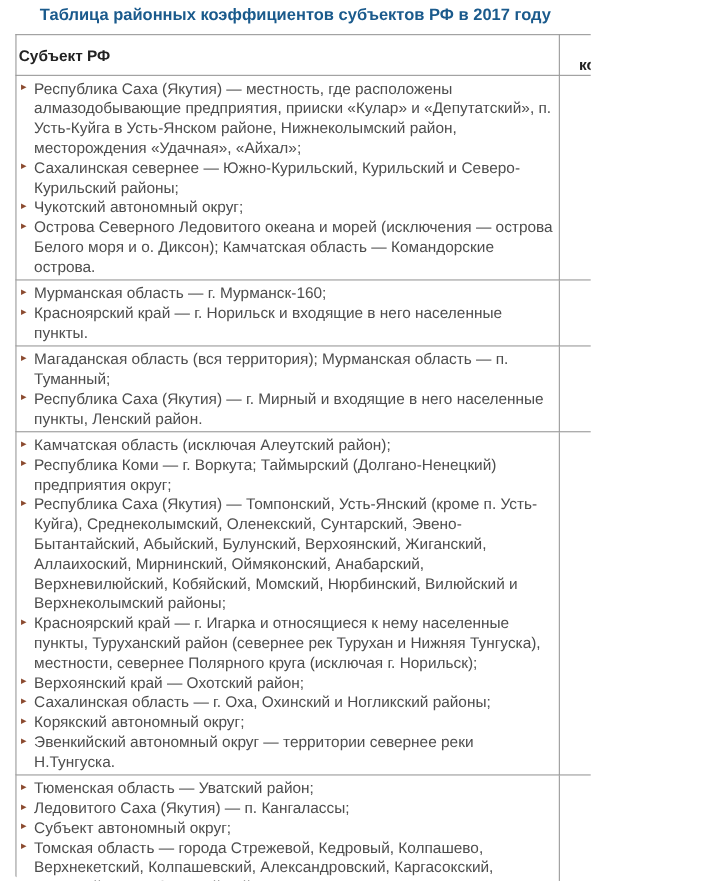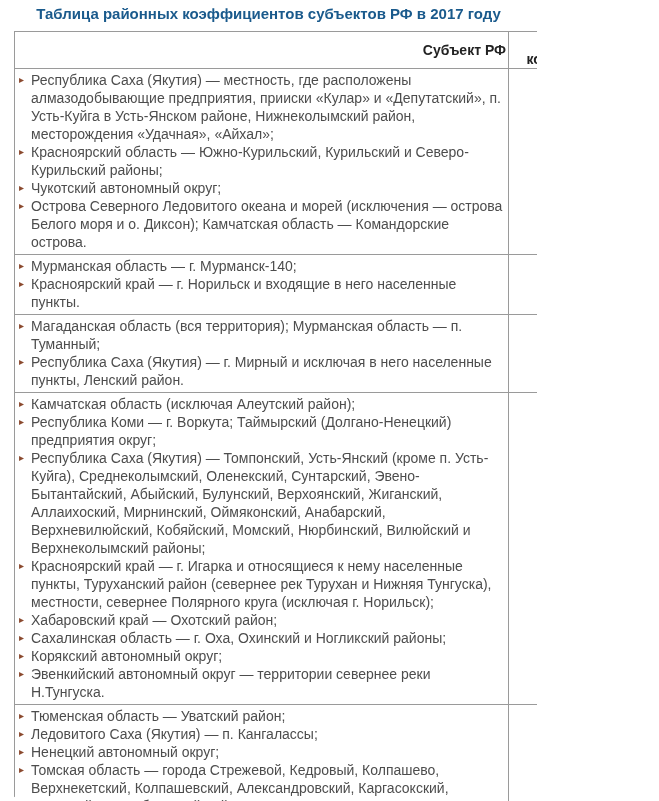--- a/index.html
+++ b/index.html
@@ -34,21 +34,21 @@
     table-layout: fixed;
     border: 1px solid var(--c-border-outer);
   }
   table.coef-table th, table.coef-table td {
     border: 1px solid var(--c-border-inner);
     font-size: 14px;
     line-height: 18px;
   }
   th.col-subject {
     width: 494px;
-    text-align: right;
+    text-align: left;
     font-weight: bold;
     color: var(--c-header-text);
     height: 36px;
     vertical-align: middle;
     padding: 0 2px;
   }
   th.col-value {
     width: 137px;
     text-align: center;
     font-weight: bold;
@@ -90,57 +90,57 @@
     <thead>
       <tr>
         <th class="col-subject">Субъект РФ</th>
         <th class="col-value">Величина коэффициента</th>
       </tr>
     </thead>
     <tbody id="table-body">
         <tr>
           <td class="subject-cell">
             <div class="item"><span class="bullet">▸</span><span class="item-text">Республика Саха (Якутия) — местность, где расположены алмазодобывающие предприятия, прииски «Кулар» и «Депутатский», п. Усть-Куйга в Усть-Янском районе, Нижнеколымский район, месторождения «Удачная», «Айхал»;</span></div>
-            <div class="item"><span class="bullet">▸</span><span class="item-text">Красноярский область — Южно-Курильский, Курильский и Северо-Курильский районы;</span></div>
+            <div class="item"><span class="bullet">▸</span><span class="item-text">Сахалинская севернее — Южно-Курильский, Курильский и Северо-Курильский районы;</span></div>
             <div class="item"><span class="bullet">▸</span><span class="item-text">Чукотский автономный округ;</span></div>
             <div class="item"><span class="bullet">▸</span><span class="item-text">Острова Северного Ледовитого океана и морей (исключения — острова Белого моря и о. Диксон); Камчатская область — Командорские острова.</span></div>
           </td>
           <td class="value-cell">2,0</td>
         </tr>
         <tr>
           <td class="subject-cell">
-            <div class="item"><span class="bullet">▸</span><span class="item-text">Мурманская область — г. Мурманск-140;</span></div>
+            <div class="item"><span class="bullet">▸</span><span class="item-text">Мурманская область — г. Мурманск-160;</span></div>
             <div class="item"><span class="bullet">▸</span><span class="item-text">Красноярский край — г. Норильск и входящие в него населенные пункты.</span></div>
           </td>
           <td class="value-cell">1,8</td>
         </tr>
         <tr>
           <td class="subject-cell">
             <div class="item"><span class="bullet">▸</span><span class="item-text">Магаданская область (вся территория); Мурманская область — п. Туманный;</span></div>
-            <div class="item"><span class="bullet">▸</span><span class="item-text">Республика Саха (Якутия) — г. Мирный и исключая в него населенные пункты, Ленский район.</span></div>
+            <div class="item"><span class="bullet">▸</span><span class="item-text">Республика Саха (Якутия) — г. Мирный и входящие в него населенные пункты, Ленский район.</span></div>
           </td>
           <td class="value-cell">1,7</td>
         </tr>
         <tr>
           <td class="subject-cell">
             <div class="item"><span class="bullet">▸</span><span class="item-text">Камчатская область (исключая Алеутский район);</span></div>
             <div class="item"><span class="bullet">▸</span><span class="item-text">Республика Коми — г. Воркута; Таймырский (Долгано-Ненецкий) предприятия округ;</span></div>
             <div class="item"><span class="bullet">▸</span><span class="item-text">Республика Саха (Якутия) — Томпонский, Усть-Янский (кроме п. Усть-Куйга), Среднеколымский, Оленекский, Сунтарский, Эвено-Бытантайский, Абыйский, Булунский, Верхоянский, Жиганский, Аллаихоский, Мирнинский, Оймяконский, Анабарский, Верхневилюйский, Кобяйский, Момский, Нюрбинский, Вилюйский и Верхнеколымский районы;</span></div>
             <div class="item"><span class="bullet">▸</span><span class="item-text">Красноярский край — г. Игарка и относящиеся к нему населенные пункты, Туруханский район (севернее рек Турухан и Нижняя Тунгуска), местности, севернее Полярного круга (исключая г. Норильск);</span></div>
-            <div class="item"><span class="bullet">▸</span><span class="item-text">Хабаровский край — Охотский район;</span></div>
+            <div class="item"><span class="bullet">▸</span><span class="item-text">Верхоянский край — Охотский район;</span></div>
             <div class="item"><span class="bullet">▸</span><span class="item-text">Сахалинская область — г. Оха, Охинский и Ногликский районы;</span></div>
             <div class="item"><span class="bullet">▸</span><span class="item-text">Корякский автономный округ;</span></div>
             <div class="item"><span class="bullet">▸</span><span class="item-text">Эвенкийский автономный округ — территории севернее реки Н.Тунгуска.</span></div>
           </td>
           <td class="value-cell">1,3</td>
         </tr>
         <tr class="row-last">
           <td class="subject-cell">
             <div class="item"><span class="bullet">▸</span><span class="item-text">Тюменская область — Уватский район;</span></div>
             <div class="item"><span class="bullet">▸</span><span class="item-text">Ледовитого Саха (Якутия) — п. Кангалассы;</span></div>
-            <div class="item"><span class="bullet">▸</span><span class="item-text">Ненецкий автономный округ;</span></div>
+            <div class="item"><span class="bullet">▸</span><span class="item-text">Субъект автономный округ;</span></div>
             <div class="item"><span class="bullet">▸</span><span class="item-text">Томская область — города Стрежевой, Кедровый, Колпашево, Верхнекетский, Колпашевский, Александровский, Каргасокский, Чаинский и Парабельский районы;</span></div>
           </td>
           <td class="value-cell">1,5</td>
         </tr>
       </tbody>
   </table>
 </div>
 
 </body></html>

